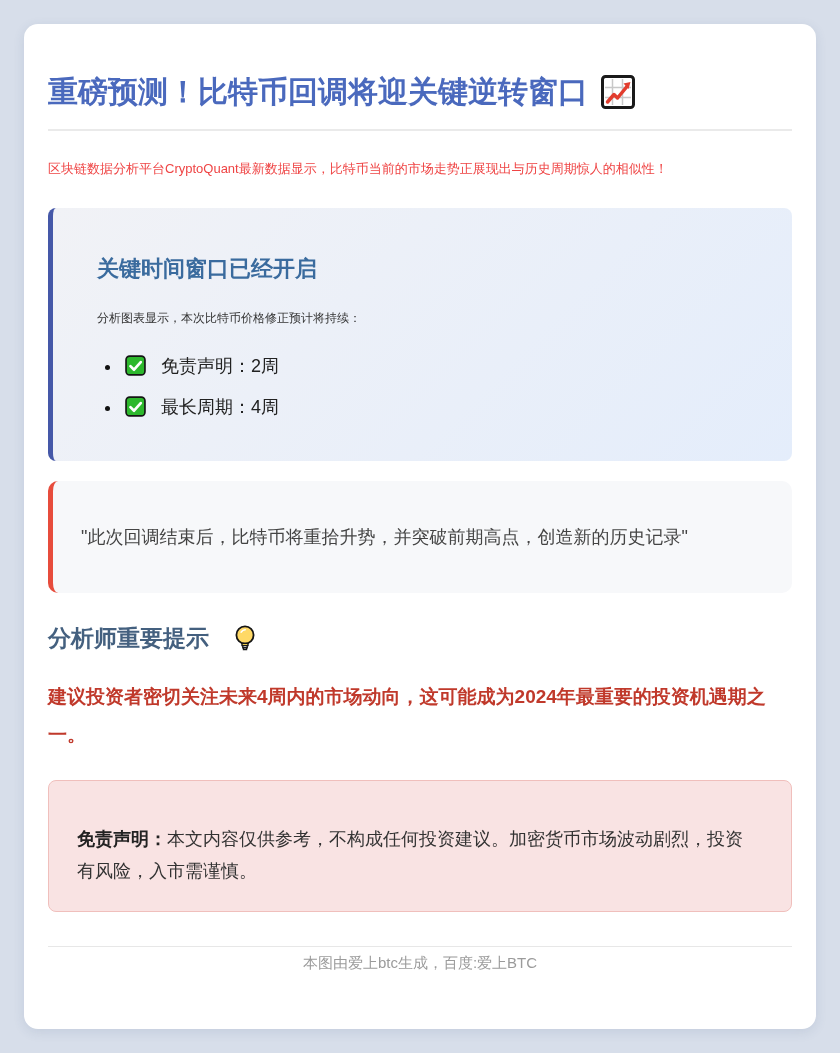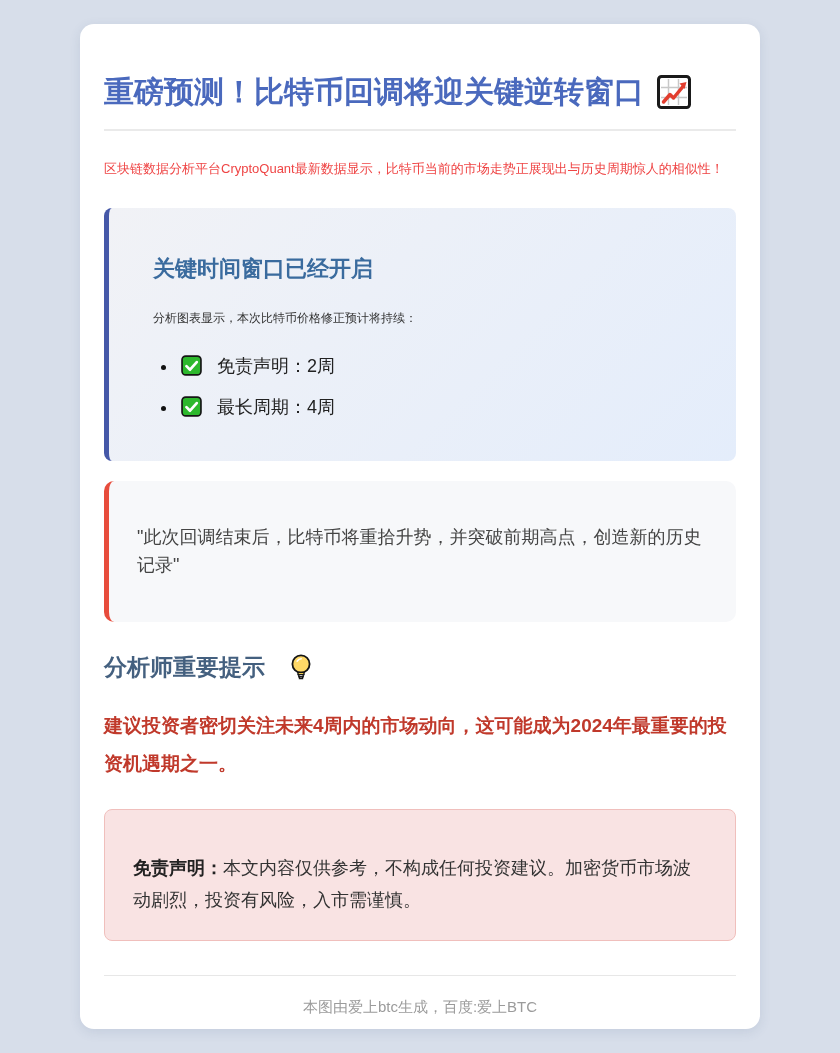--- a/index.html
+++ b/index.html
@@ -3,21 +3,21 @@
 <meta charset="utf-8">
 <style>
   * { box-sizing: border-box; }
   html, body {
     margin: 0; padding: 0;
     width: 840px; height: 1053px;
     background: #d7deea;
     font-family: "Liberation Sans", "DejaVu Sans", sans-serif;
   }
   .card {
-    width: 680px; height: 1005px;
+    width: 792px; height: 1005px;
     margin: 24px auto;
     background: #ffffff;
     border-radius: 14px;
     padding: 24px;
     box-shadow: 0 3px 12px rgba(60,80,120,0.12);
     overflow: hidden;
   }
   h1.title {
     margin: 24px 0 0 0;
     padding-bottom: 16px;
@@ -105,21 +105,21 @@
   .disclaimer-box p {
     margin: 0;
     font-size: 18px;
     color: #333333;
     line-height: 1.78;
   }
   .disclaimer-box strong { color: #222; }
   .footer {
     margin-top: 34px;
     border-top: 1px solid #e7e7e7;
-    padding-top: 22px;
+    padding-top: 7px;
     text-align: center;
     font-size: 15px;
     color: #9b9b9b;
   }
   .icon-chart { width: 36px; height: 36px; flex: 0 0 auto; }
   .icon-bulb { width: 26px; height: 30px; flex: 0 0 auto; }
 </style>
 </head>
 <body>
 

